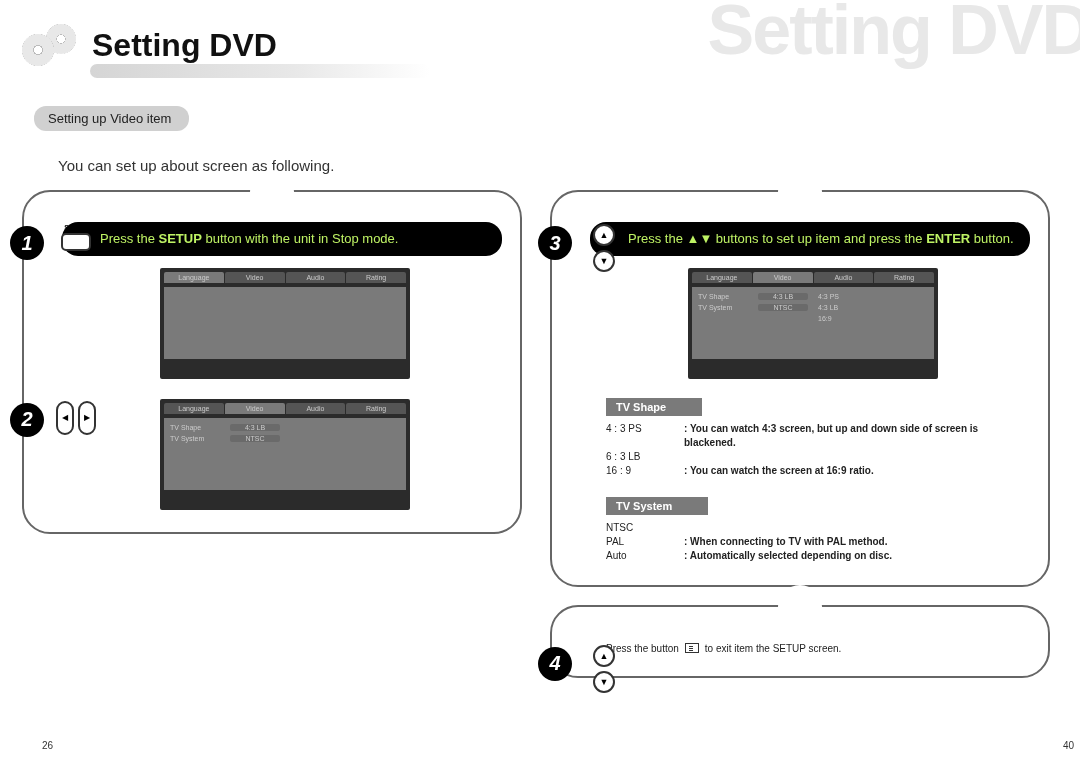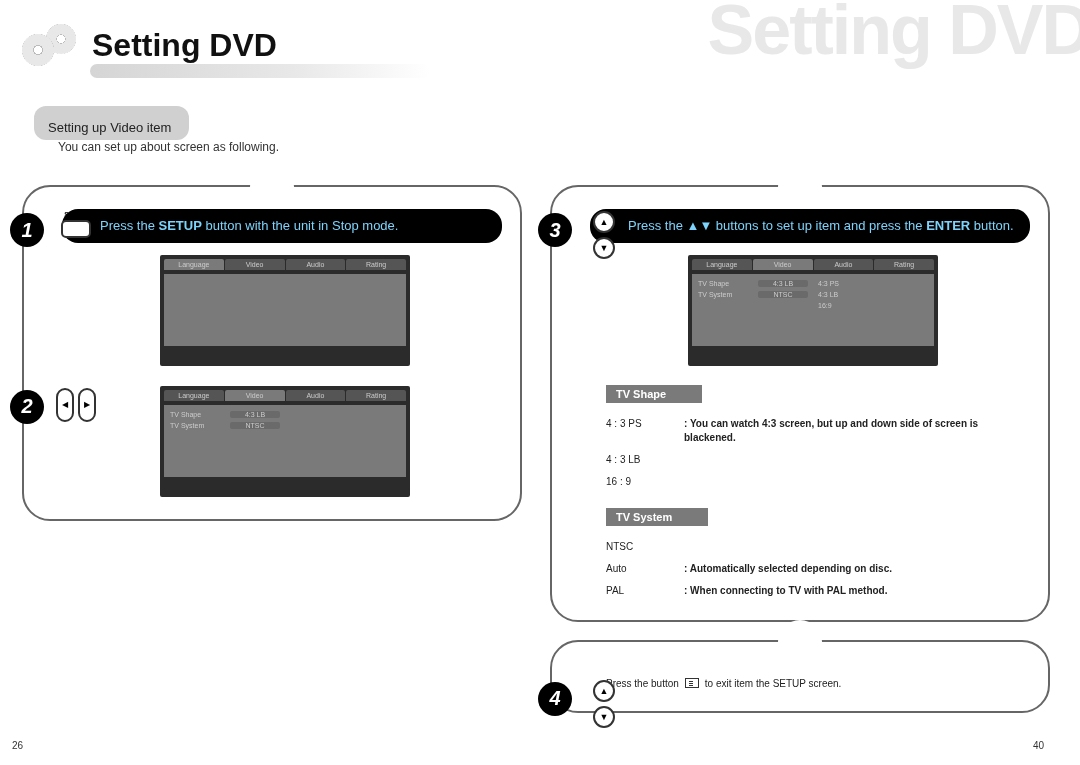--- a/index.html
+++ b/index.html
@@ -55,30 +55,30 @@
     margin-top: -2px;
     background: linear-gradient(90deg, #d5d5d5 0%, #e8e8e8 60%, #fff 100%);
     border-radius: 8px;
     margin-bottom: 28px;
   }
   .section-pill {
     display: inline-block;
     background: #d0d0d0;
     color: #222;
     font-size: 13px;
-    padding: 14px 18px 5px 14px;
+    padding: 5px 18px 5px 14px;
     border-radius: 12px;
     margin-left: 12px;
-    margin-bottom: 0;
+    margin-bottom: 26px;
   }
   .section-note {
-    font-size: 12px;
+    font-size: 15px;
     color: #333;
     margin-left: 36px;
-    margin-bottom: 31px;
+    margin-bottom: 16px;
   }
   .columns {
     display: flex;
     gap: 28px;
   }
   .col {
     width: 500px;
     position: relative;
   }
   .panel {
@@ -161,26 +161,27 @@
     border: 2px solid #333;
     border-radius: 50%;
     background: #fff;
     display: flex;
     align-items: center;
     justify-content: center;
     font-size: 9px;
   }
   .instruction {
     background: #000;
-    color: #7dd3fc;
+    color: #bef264;
     font-size: 13px;
     padding: 8px 14px 8px 38px;
     border-radius: 16px;
     line-height: 1.35;
     margin-left: -6px;
+    margin-top: 8px;
   }
   .osd {
     margin: 12px auto 0 auto;
     width: 250px;
     background: #2b2b2b;
     border-radius: 2px;
     padding: 4px 4px 20px 4px;
     font-size: 8px;
     color: #ccc;
   }
@@ -220,21 +221,20 @@
     font-size: 11px;
     font-weight: bold;
     padding: 3px 36px 3px 10px;
     margin-bottom: 6px;
   }
   .info-row {
     display: flex;
     font-size: 10px;
     color: #222;
     line-height: 1.4;
-    margin-top: 8px;
   }
   .info-row .k { width: 78px; }
   .info-row .v { flex: 1; font-weight: bold; }
   .exit-note {
     font-size: 10px;
     color: #222;
     margin-top: 14px;
     margin-left: 10px;
     display: flex;
     align-items: center;
@@ -255,21 +255,21 @@
   .page-num {
     position: absolute;
     bottom: 0;
     font-size: 10px;
     color: #333;
   }
   .page-num.left { left: 4px; }
   .page-num.right { right: 4px; }
   .footer {
     position: absolute;
-    bottom: 14px; left: 8px;
+    bottom: 14px; left: 38px;
     width: 1040px;
     height: 14px;
   }
 </style>
 </head>
 <body>
 
 <div class="watermark">Setting DVD</div>
 
 <div class="page">
@@ -384,39 +384,40 @@
             </div>
           </div>
 
           <div class="info-block">
             <div class="info-head">TV Shape</div>
             <div class="info-row">
                 <span class="k">4 : 3 PS</span>
                 <span class="v">: You can watch 4:3 screen, but up and down side of screen is blackened.</span>
               </div>
             <div class="info-row">
-                <span class="k">4 : 3 LB</span>
+                <span class="k">6 : 3 LB</span>
               </div>
             <div class="info-row">
                 <span class="k">16 : 9</span>
+                <span class="v">: You can watch the screen at 16:9 ratio.</span>
               </div>
           </div>
 
           <div class="info-block">
             <div class="info-head">TV System</div>
             <div class="info-row">
                 <span class="k">NTSC</span>
               </div>
             <div class="info-row">
+                <span class="k">PAL</span>
+                <span class="v">: When connecting to TV with PAL method.</span>
+              </div>
+            <div class="info-row">
                 <span class="k">Auto</span>
                 <span class="v">: Automatically selected depending on disc.</span>
-              </div>
-            <div class="info-row">
-                <span class="k">PAL</span>
-                <span class="v">: When connecting to TV with PAL method.</span>
               </div>
           </div>
         </div>
       </div>
 
       <div class="panel">
         <div class="panel-cut"></div>
         <div class="step">
           <div class="step-num">4</div>
           <div class="step-icon">

